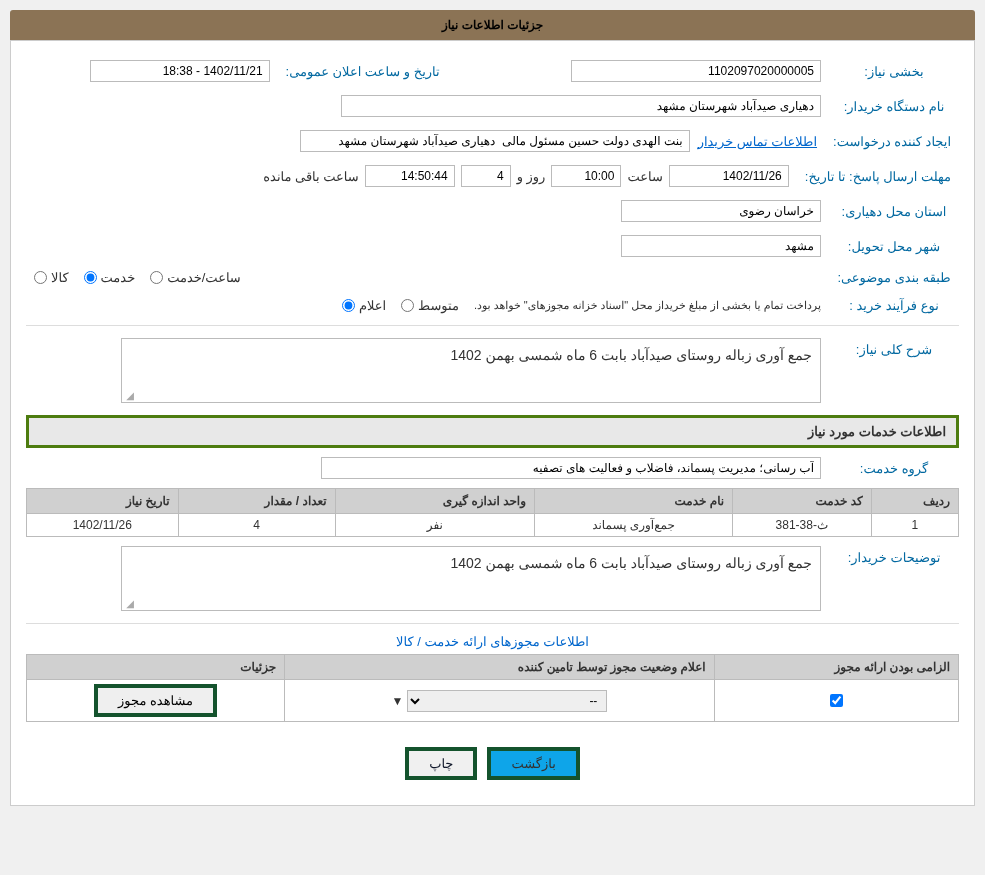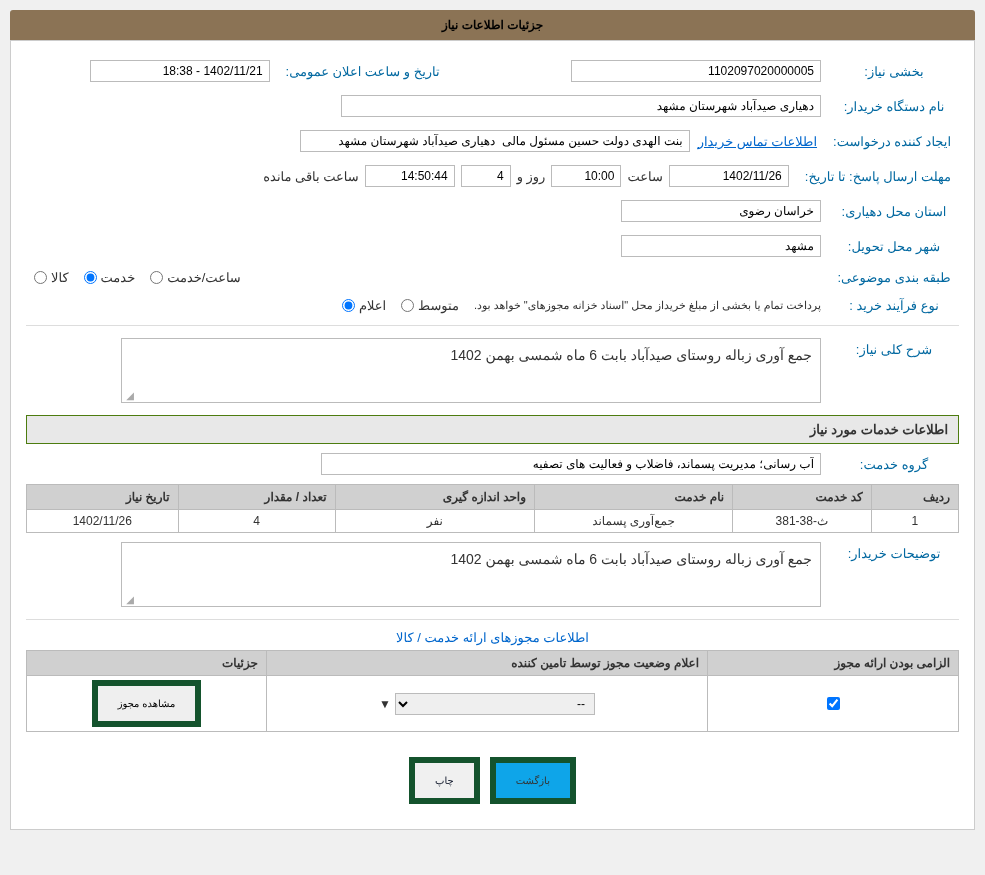--- a/index.html
+++ b/index.html
@@ -58,21 +58,21 @@
       direction: rtl;
     }
     .input-medium { width: 200px; }
     .blue-link {
       color: #0066cc;
       text-decoration: underline;
       cursor: pointer;
     }
     .section-header {
       background: #e8e8e8;
-      border: 1px solid #4d7c0f;
+      border: 3px solid #4d7c0f;
       padding: 6px 10px;
       font-weight: bold;
       text-align: right;
       margin: 8px 0 5px 0;
       font-size: 13px;
     }
     .radio-group {
       display: flex;
       flex-direction: row;
       gap: 15px;
@@ -109,25 +109,25 @@
       flex-direction: row;
     }
     .footer-buttons {
       display: flex;
       justify-content: center;
       gap: 10px;
       margin-top: 15px;
       padding: 10px 0;
     }
     .btn {
-      padding: 12px 20px;
+      padding: 5px 20px;
       font-family: Tahoma, Arial, sans-serif;
-      font-size: 10px;
+      font-size: 13px;
       cursor: pointer;
-      border: 6px solid #14532d;
+      border: 4px solid #14532d;
     }
     .btn-print {
       background: #f0f0f0;
       color: #0f172a;
     }
     .btn-back {
       background: #0ea5e9;
       color: #333;
     }
     .section-divider {

